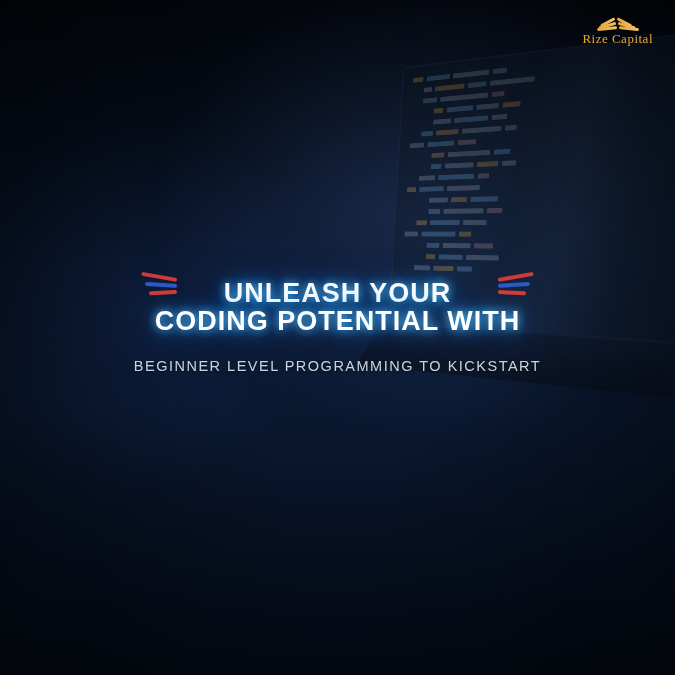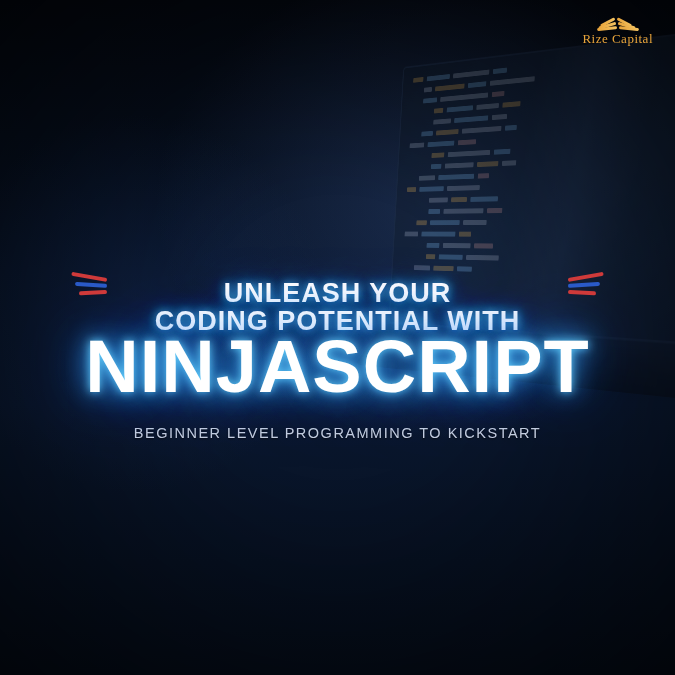--- a/index.html
+++ b/index.html
@@ -291,18 +291,17 @@
         <div class="stripe s2"></div>
         <div class="stripe s3"></div>
     </div>
     <div class="accent right">
       <div class="stripe s1"></div>
         <div class="stripe s2"></div>
         <div class="stripe s3"></div>
     </div>
     <div class="headline-small">UNLEASH YOUR</div>
     <div class="headline-small">CODING POTENTIAL WITH</div>
-    <div class="headline-big">NINJASCRIPT</div>
   </div>
   <div class="subhead">
     <div>BEGINNER LEVEL PROGRAMMING TO KICKSTART</div>
   </div>
 </div>
 
 </body></html>

